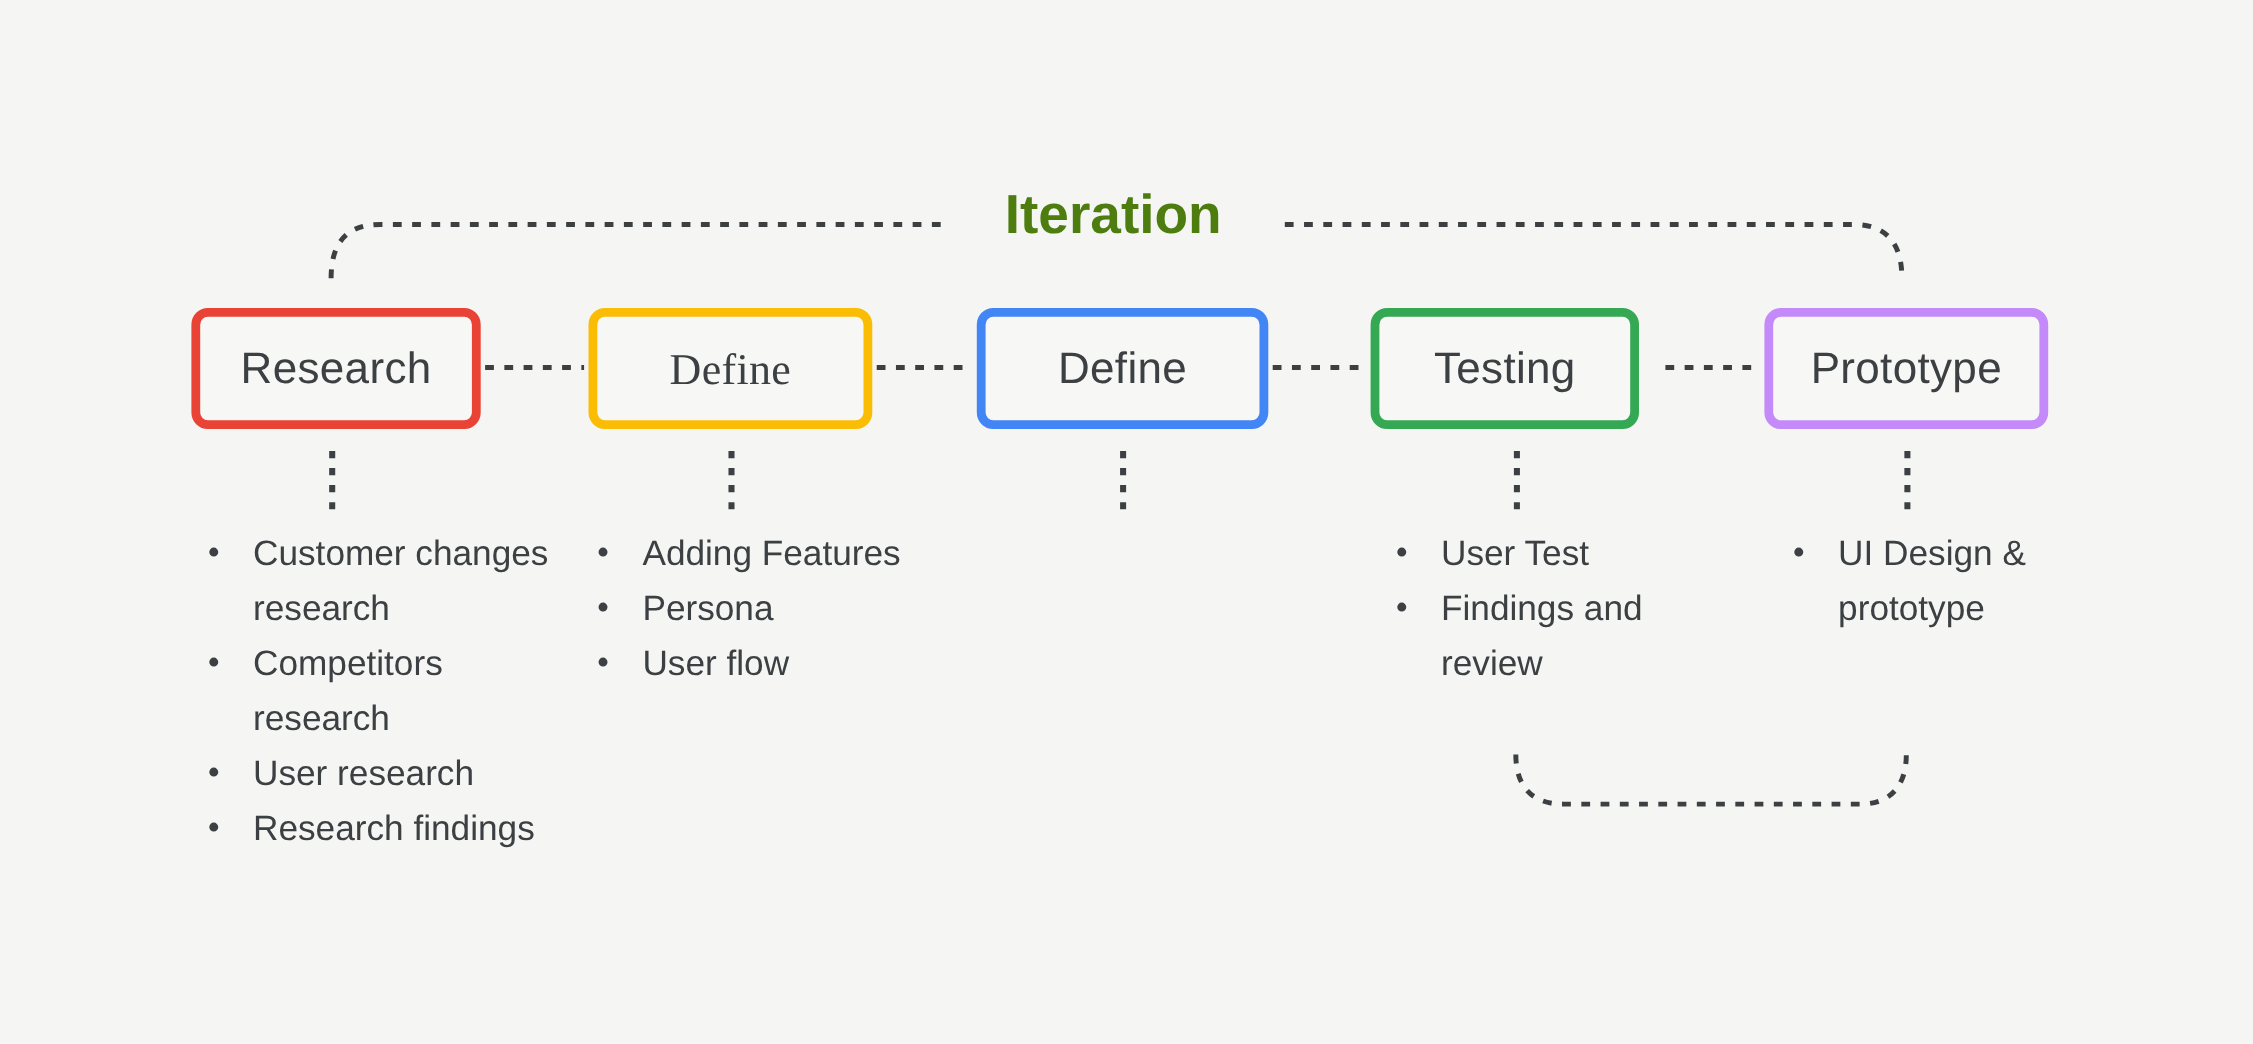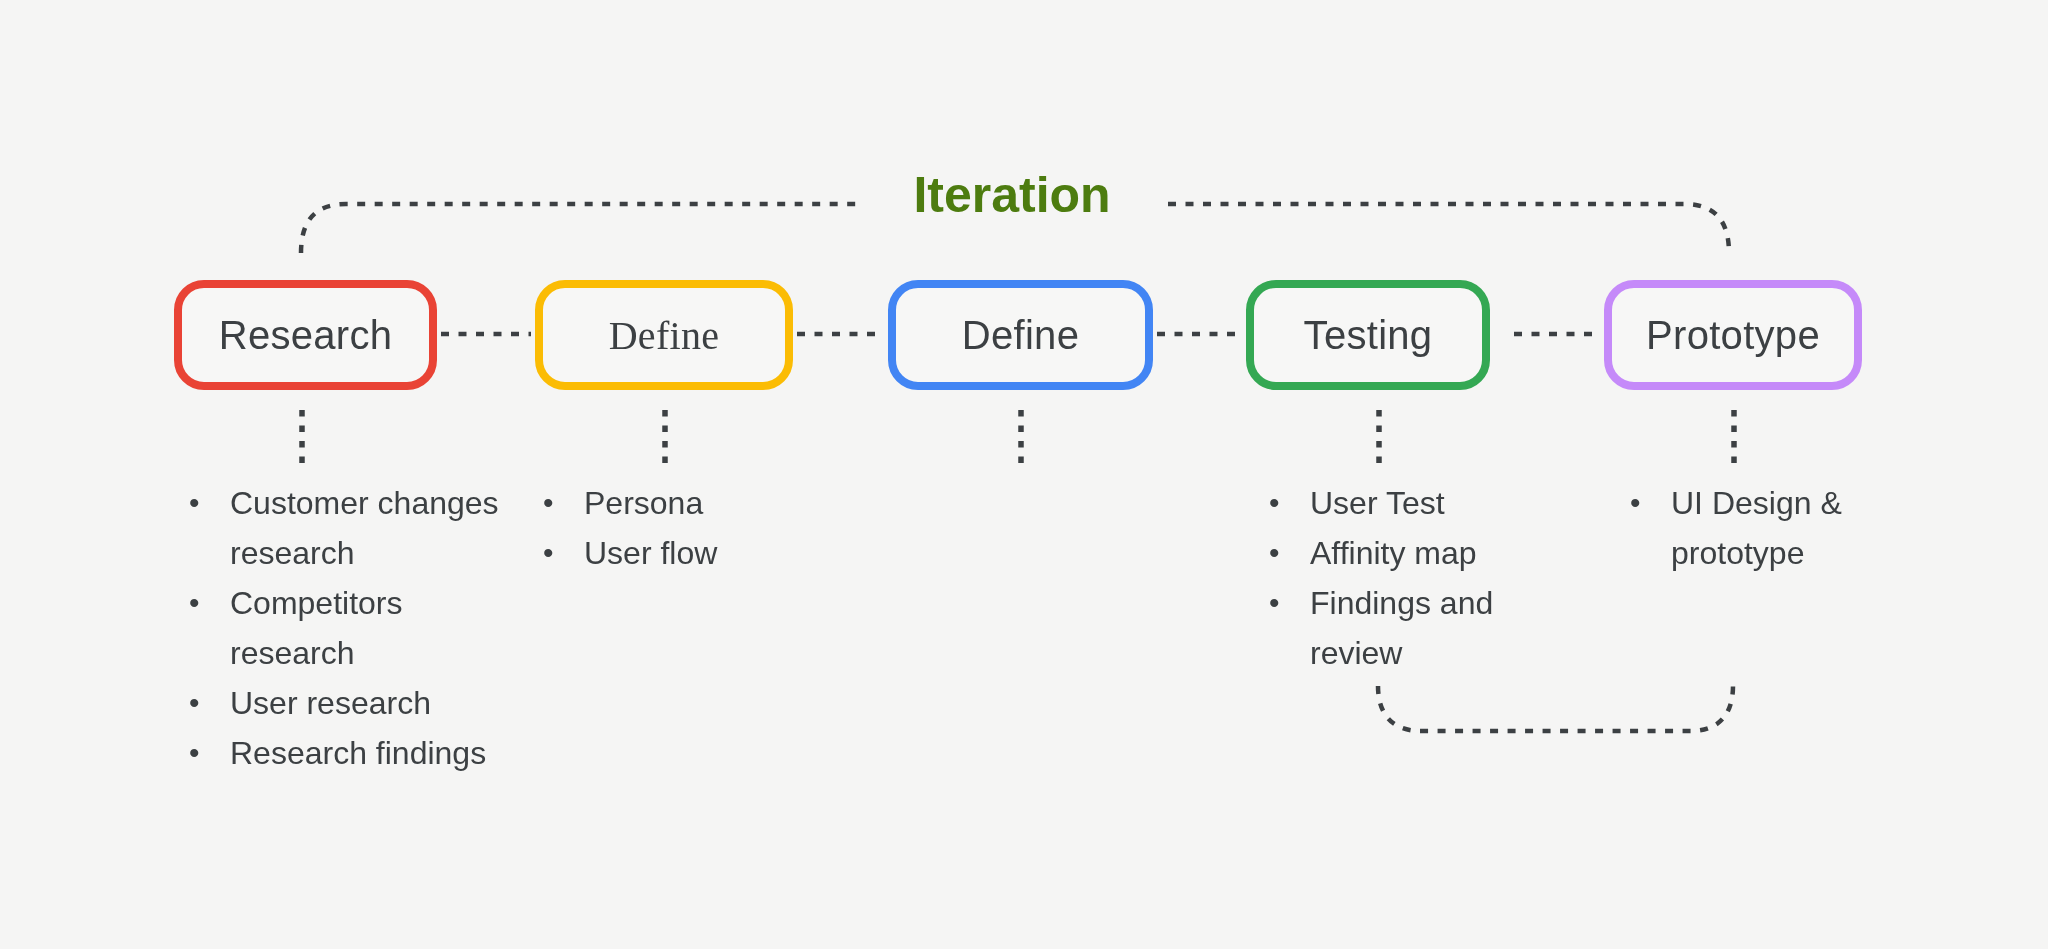--- a/index.html
+++ b/index.html
@@ -43,21 +43,21 @@
     font-weight: 700;
     white-space: nowrap;
     color: #4d7c0f;
   }
   .stage {
     position: absolute;
     top: 280px;
     height: 110px;
     box-sizing: border-box;
     border: 8px solid #999;
-    border-radius: 30px;
+    border-radius: 15px;
     background: #F7F7F6;
     display: flex;
     align-items: center;
     justify-content: center;
   }
   .stage .stage-label {
     font-size: 40px;
     font-weight: 500;
     letter-spacing: 0.3px;
     white-space: nowrap;
@@ -127,28 +127,28 @@
   </div>
 
   <ul class="col" style="left:186px; width:340px;">
     <li>Customer changes research</li>
     <li>Competitors research</li>
     <li>User research</li>
     <li>Research findings</li>
   </ul>
 
   <ul class="col" style="left:540px; width:300px;">
+    <li>Adding Features</li>
     <li>Persona</li>
     <li>User flow</li>
   </ul>
 
 
   <ul class="col" style="left:1266px; width:270px;">
     <li>User Test</li>
-    <li>Affinity map</li>
     <li>Findings and review</li>
   </ul>
 
   <ul class="col" style="left:1627px; width:240px;">
     <li>UI Design &amp; prototype</li>
   </ul>
 
 </div>
 
 </body></html>

